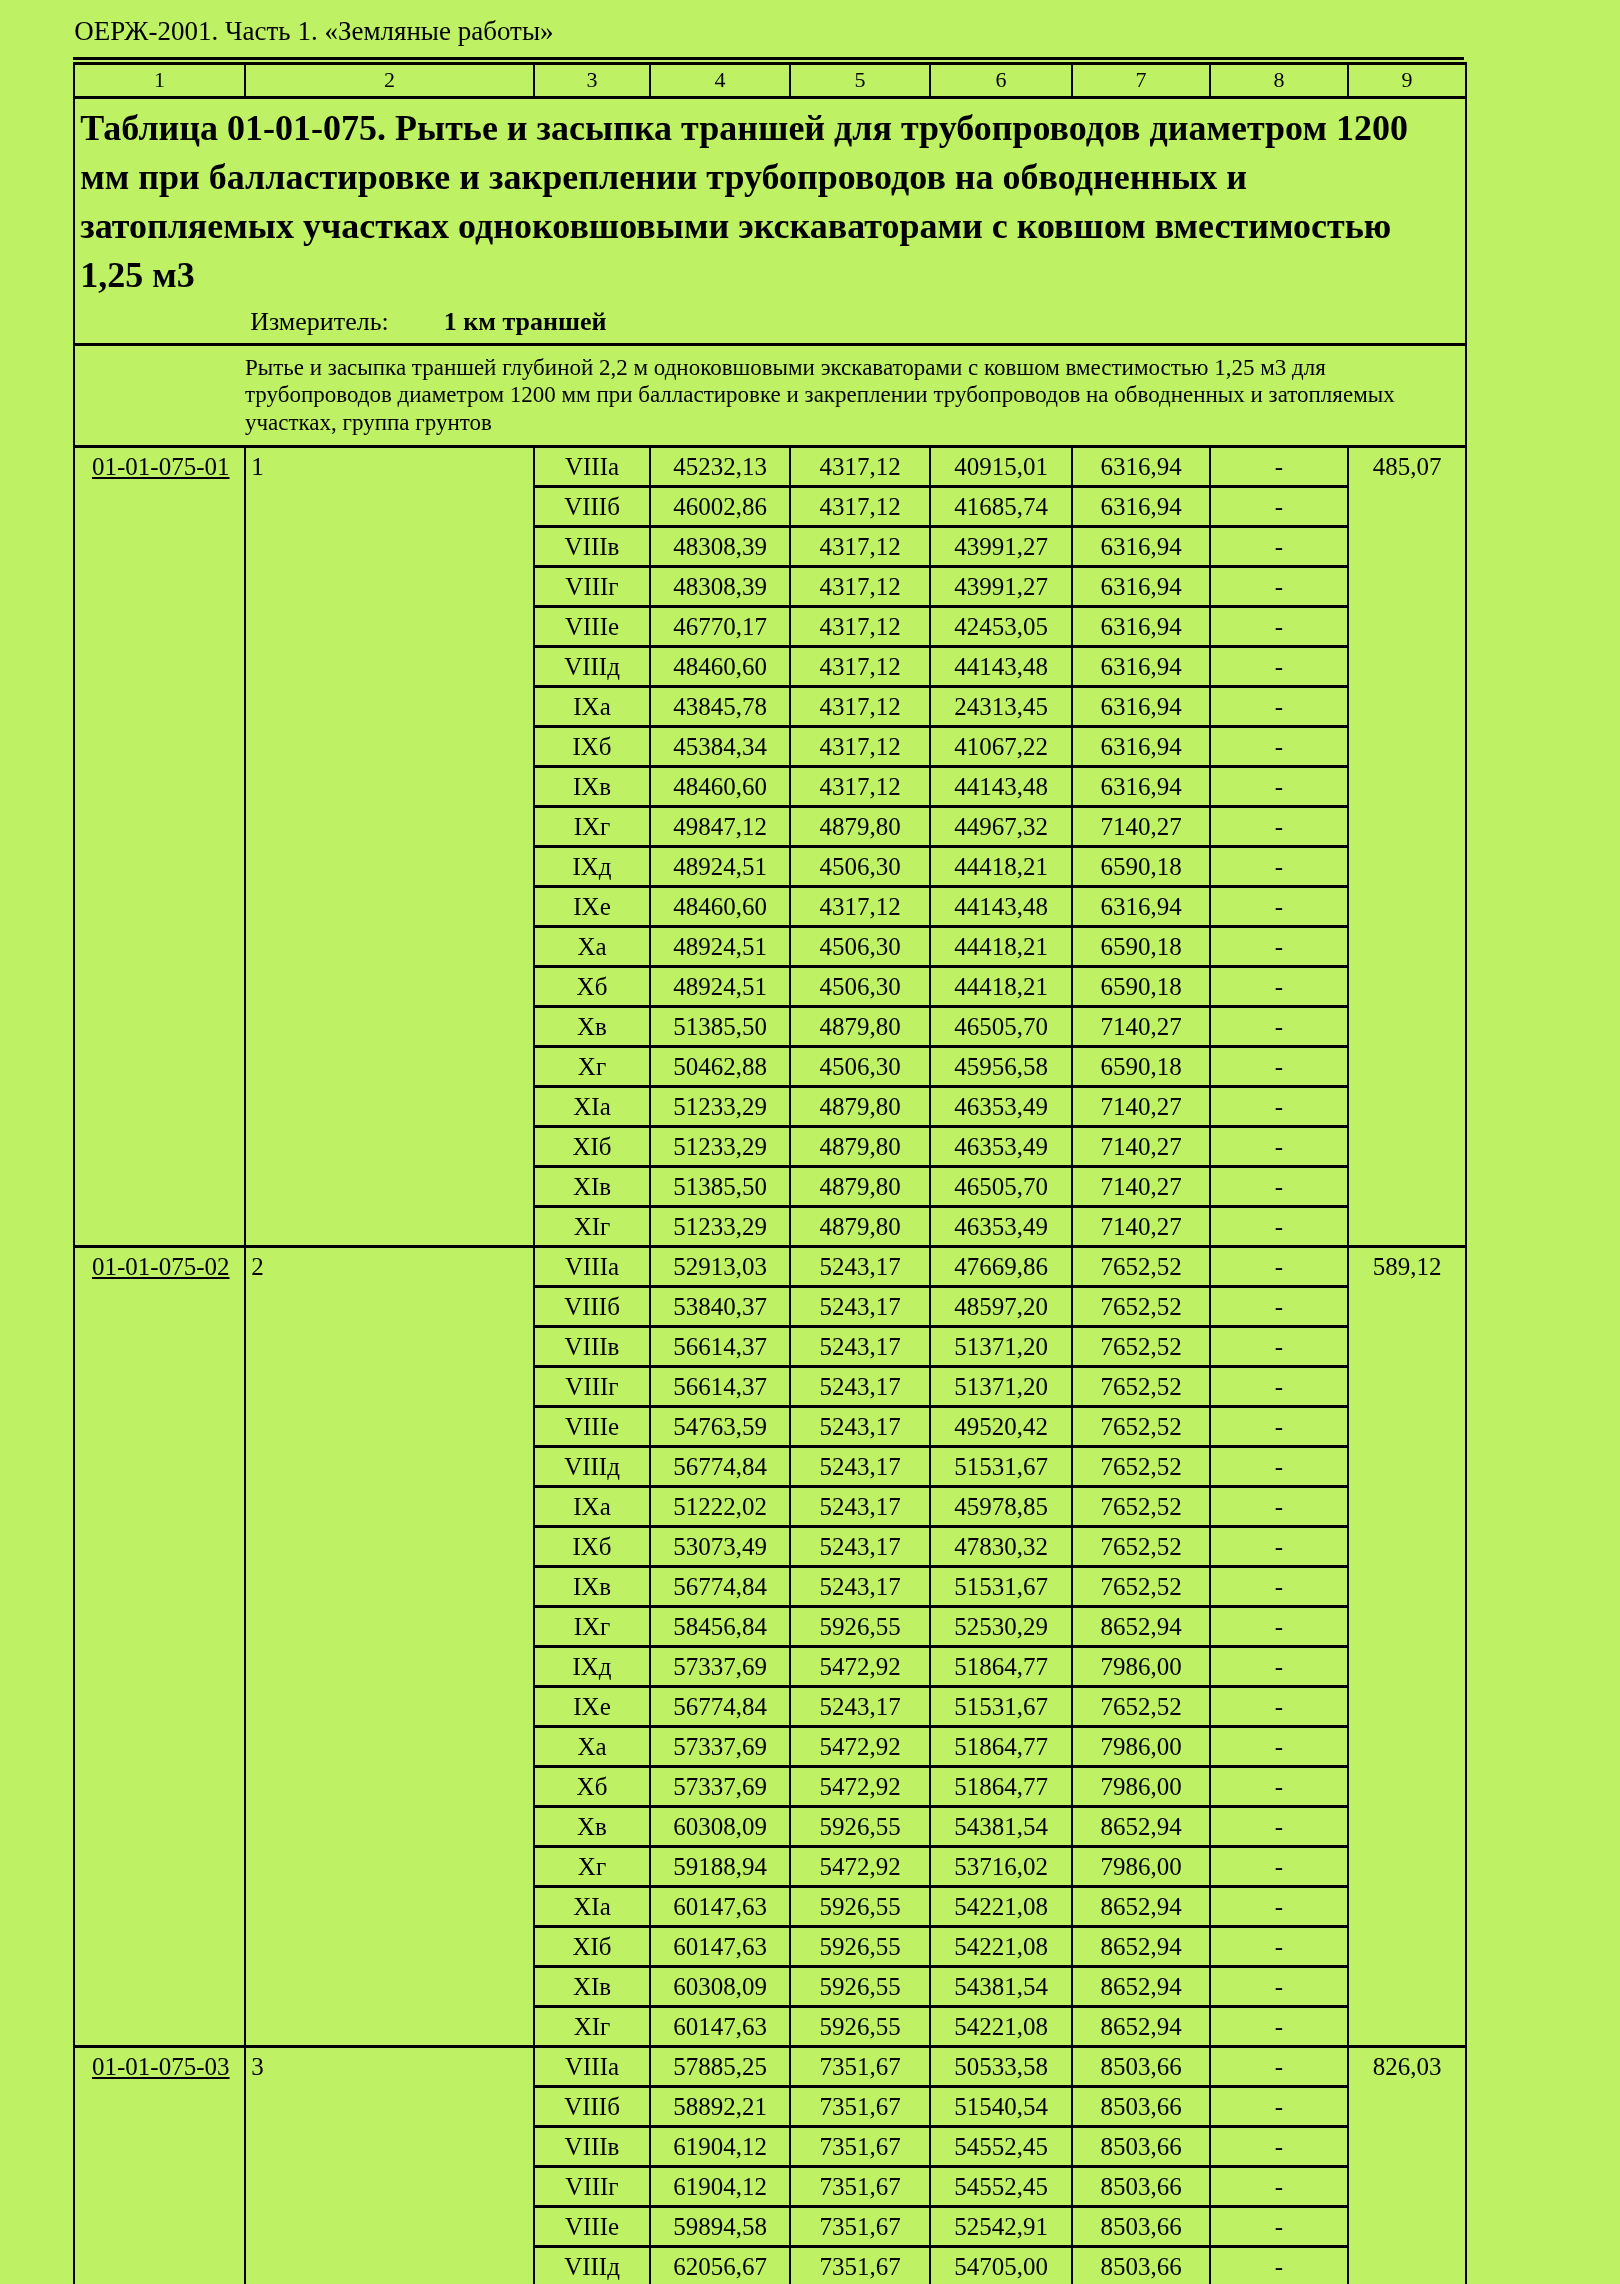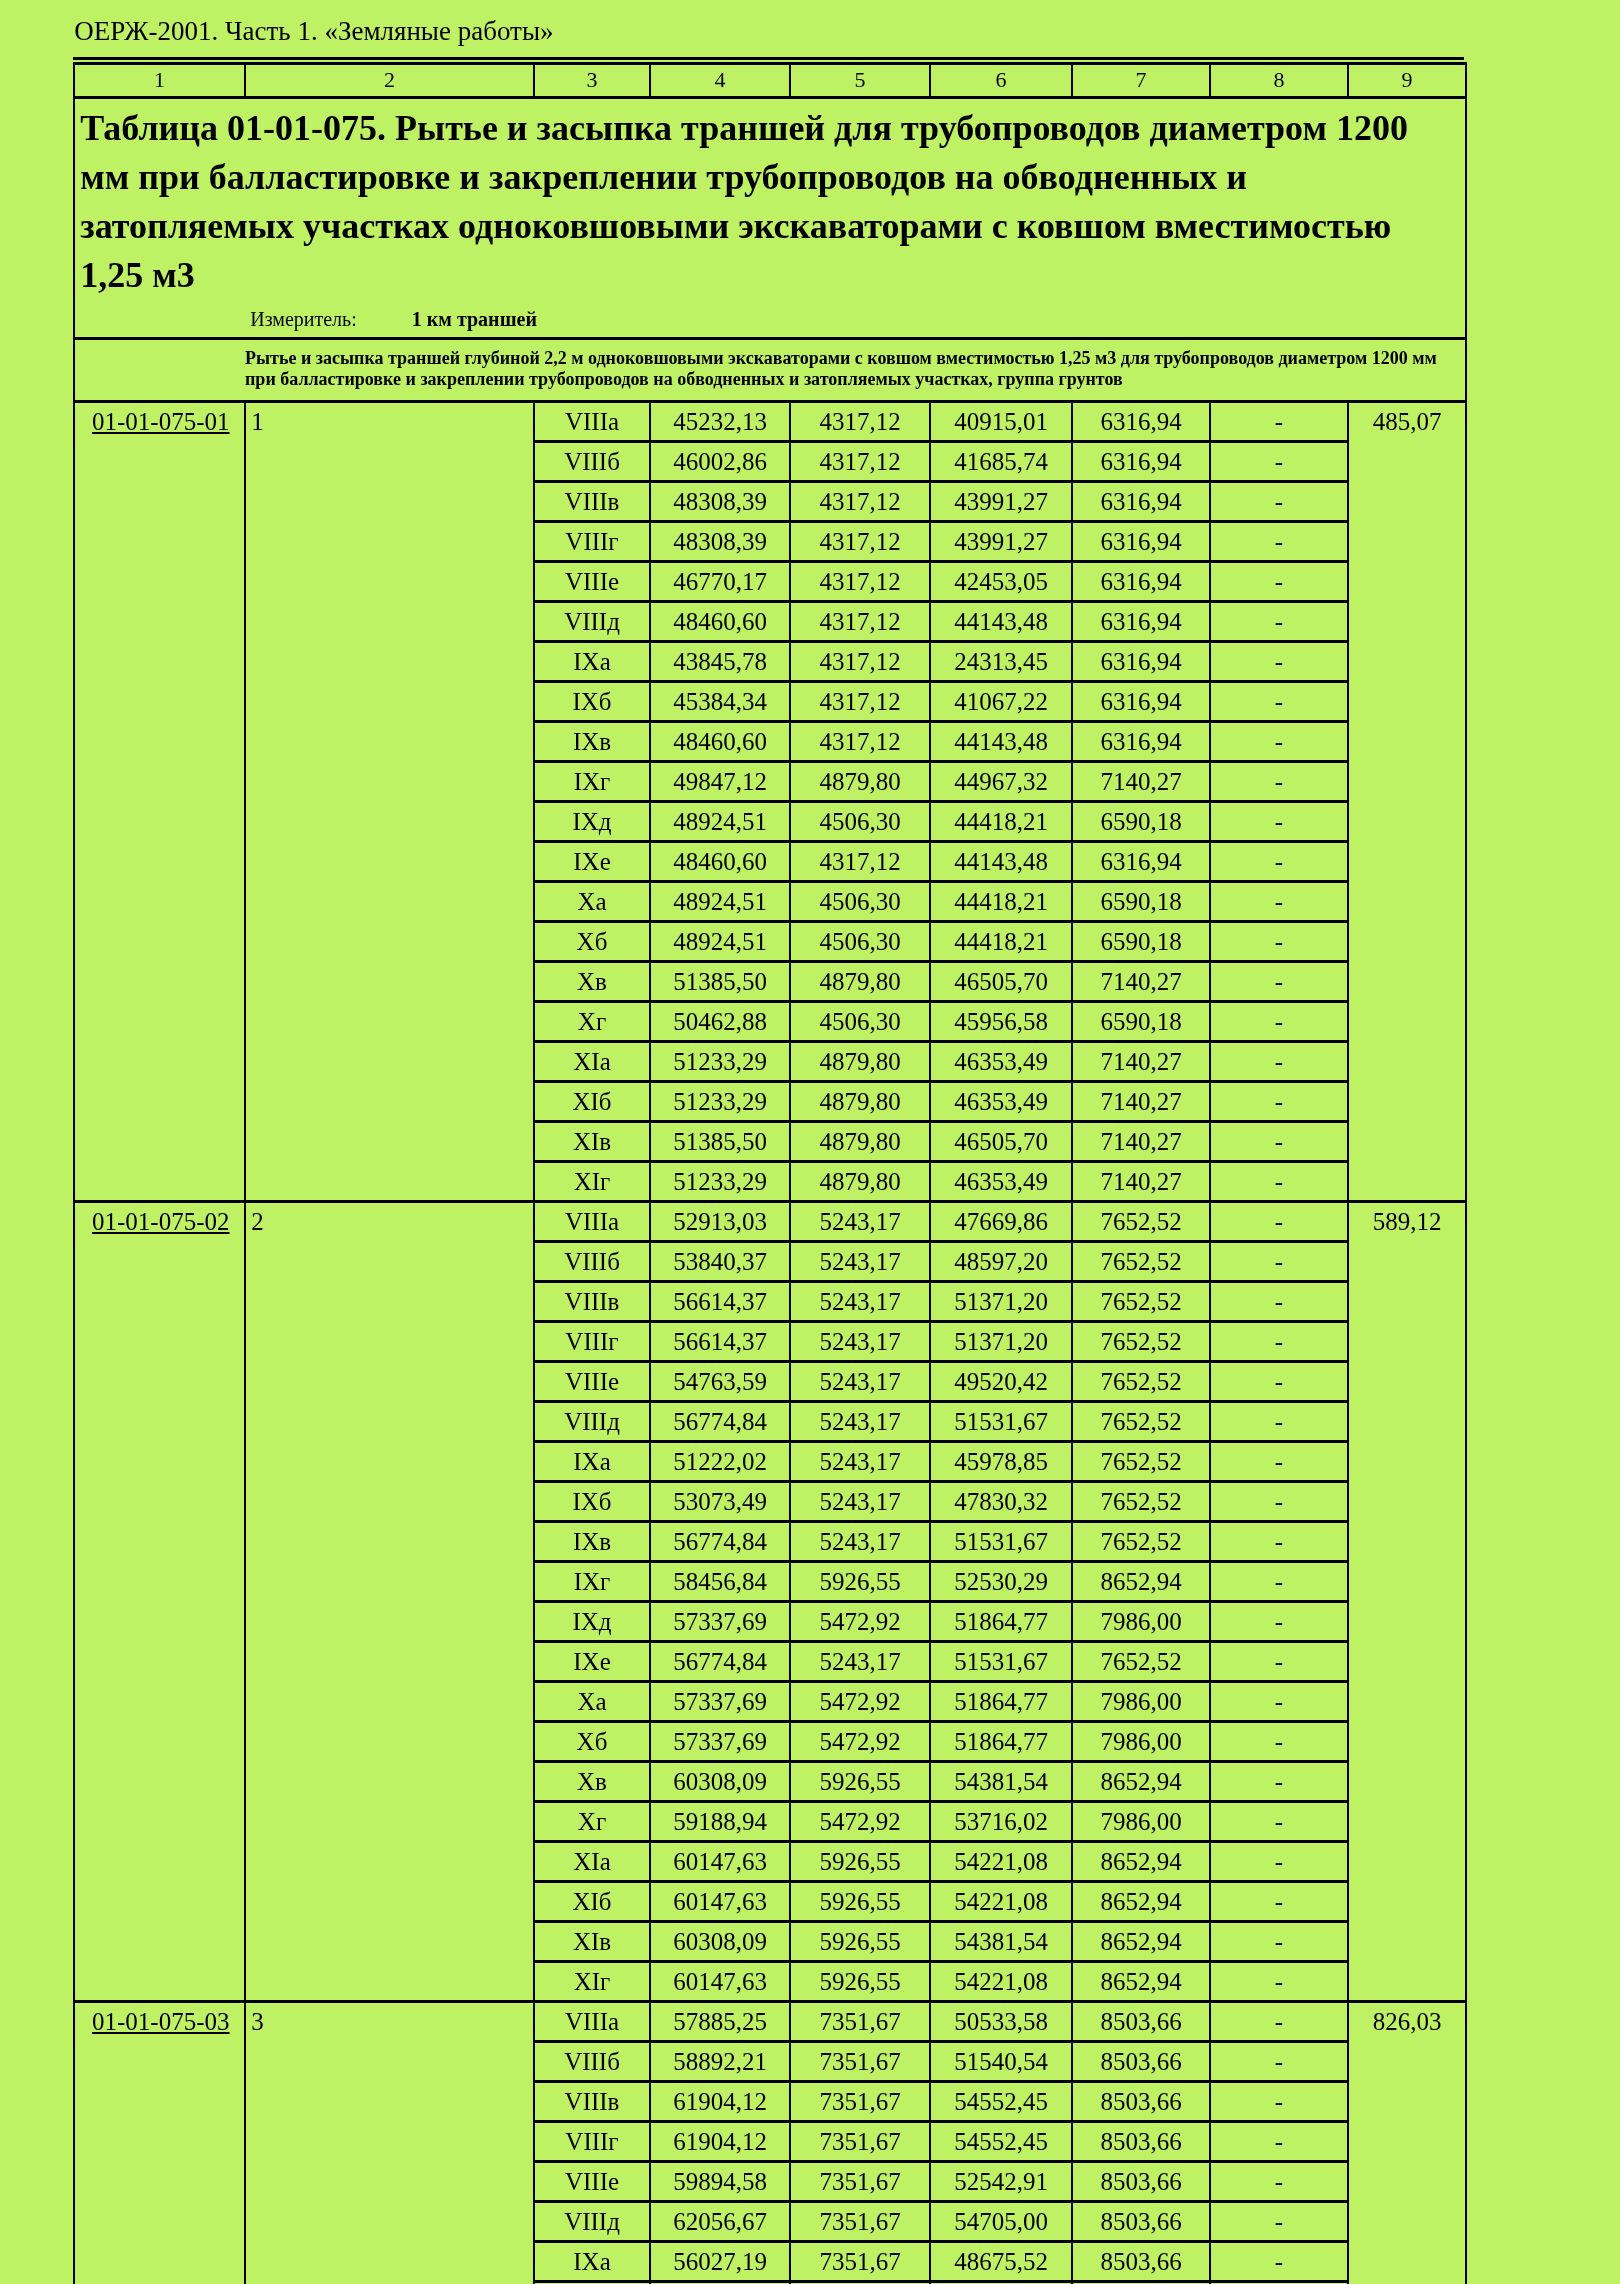--- a/index.html
+++ b/index.html
@@ -52,32 +52,32 @@
     border-bottom: 3.3px solid #000;
     padding: 5.2px 7.8px 3.9px 5.2px;
     vertical-align: top;
   }
   .table-title {
     font-weight: bold;
     font-size: 36px;
     line-height: 1.36;
   }
   .measurer {
-    font-size: 20px;
+    font-size: 26px;
     padding: 9px 0 3.9px 170px;
     line-height: 1;
   }
   .measurer-value {
     font-weight: bold;
     margin-left: 55px;
   }
   td.desc-cell {
     border-bottom: 3.3px solid #000;
-    font-weight: bold;
-    font-size: 18px;
+    font-weight: normal;
+    font-size: 23px;
     line-height: 1.2;
     padding: 7.8px 9px 9px 170px;
     vertical-align: top;
   }
   tbody td {
     height: 35px;
     font-size: 25px;
     line-height: 1;
     text-align: center;
     vertical-align: middle;

